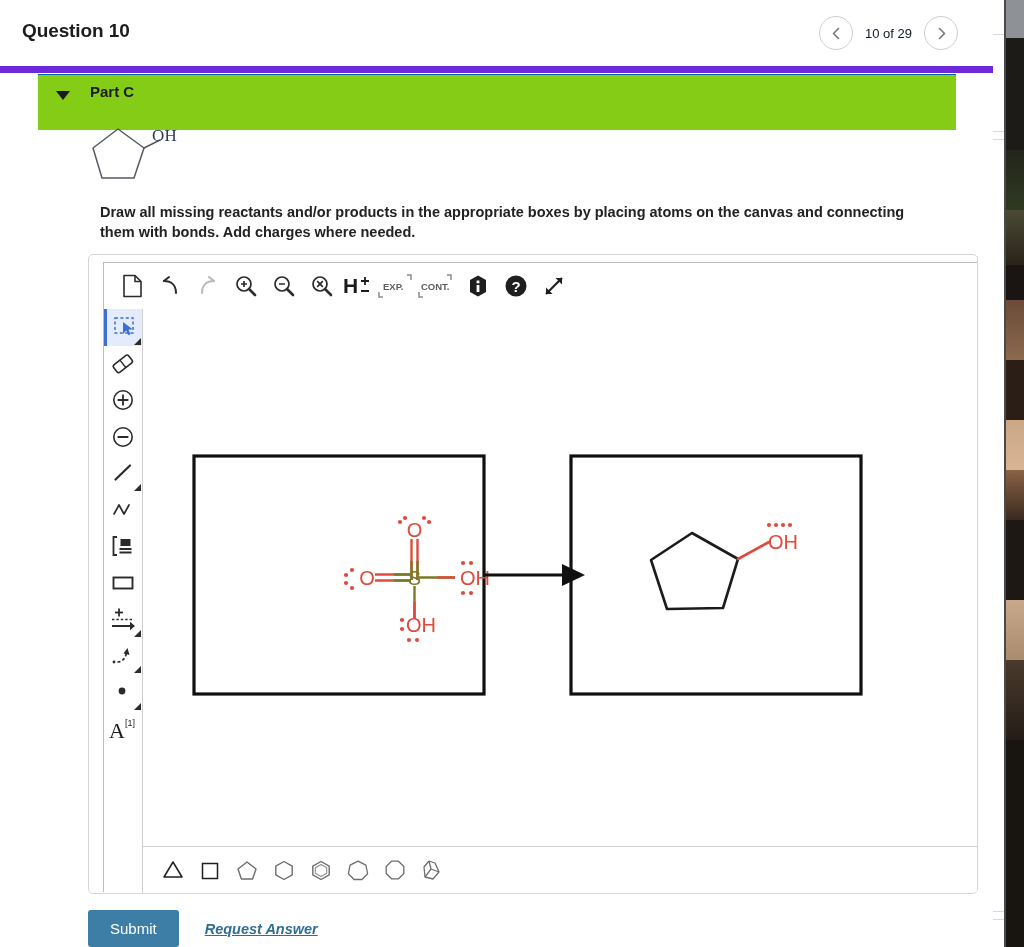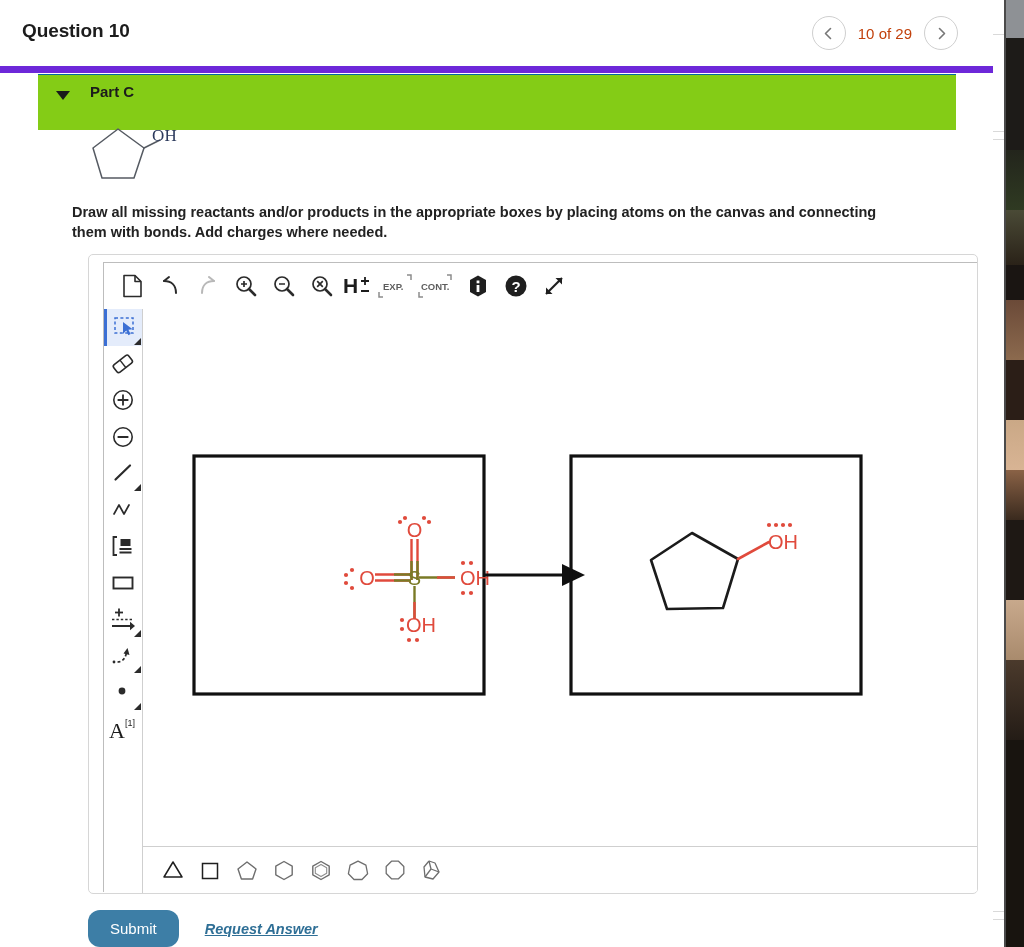--- a/index.html
+++ b/index.html
@@ -56,22 +56,22 @@
     background: #ffffff;
     display: flex;
     align-items: center;
     justify-content: center;
     cursor: pointer;
     padding: 0;
     box-sizing: border-box;
   }
   .pg-btn svg { display: block; }
   #pager-label {
-    font-size: 15px;
-    color: #c2410c;
+    font-size: 13px;
+    color: #0f172a;
   }
 
   
   #part-bar {
     position: absolute;
     left: 38px; top: 74px;
     width: 918px;
     height: 55px;
     background: #84cc16;
     border-top: 1px solid #0369a1;
@@ -104,21 +104,21 @@
     left: 64px; top: 0px;
     font-family: "Liberation Serif", serif;
     font-size: 17px;
     color: #2c3a5c;
     letter-spacing: 0.3px;
   }
 
   
   #instructions {
     position: absolute;
-    left: 72px; top: 202px;
+    left: 100px; top: 202px;
     width: 810px;
     font-size: 14.5px;
     font-weight: bold;
     line-height: 20px;
     color: #222222;
   }
 
   
   #editor-outer {
     position: absolute;
@@ -240,21 +240,21 @@
     align-items: center;
     gap: 26px;
   }
   #submit-button {
     background: #3d7ea6;
     color: #ffffff;
     border: none;
     font-size: 15px;
     font-family: "Liberation Sans", sans-serif;
     padding: 10px 22px;
-    border-radius: 12px;
+    border-radius: 3px;
     cursor: pointer;
   }
   #request-answer-link {
     color: #2f6f96;
     font-size: 14.5px;
     font-weight: bold;
     text-decoration: underline;
     cursor: pointer;
     font-style: italic;
   }

